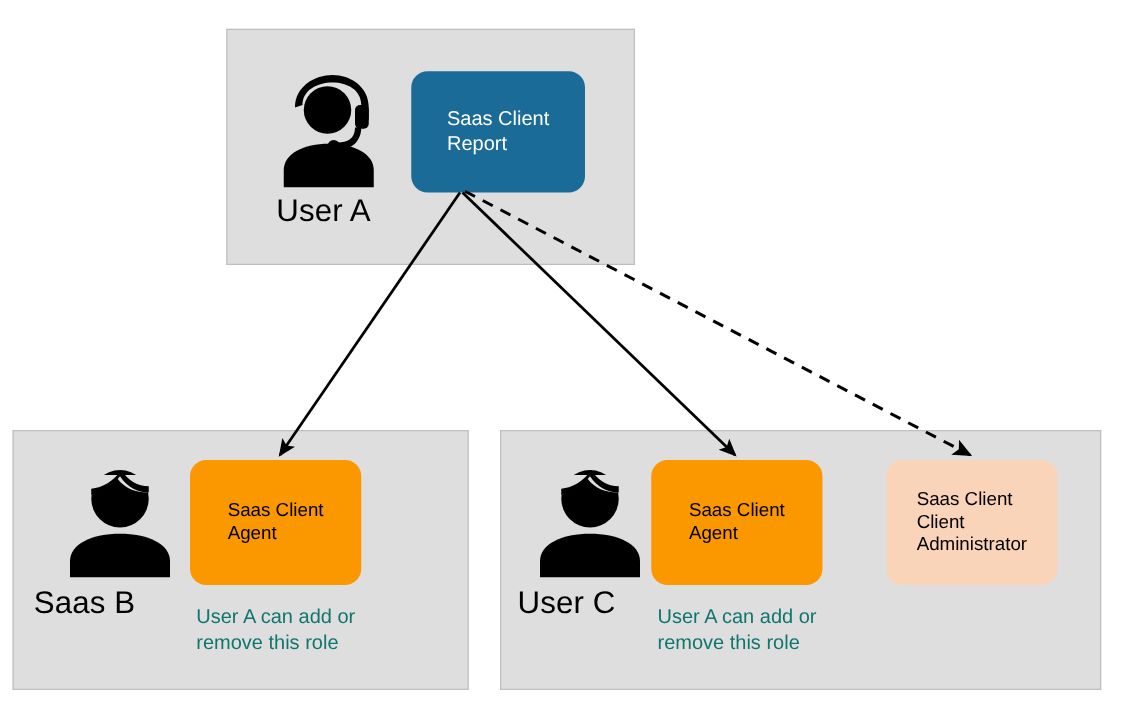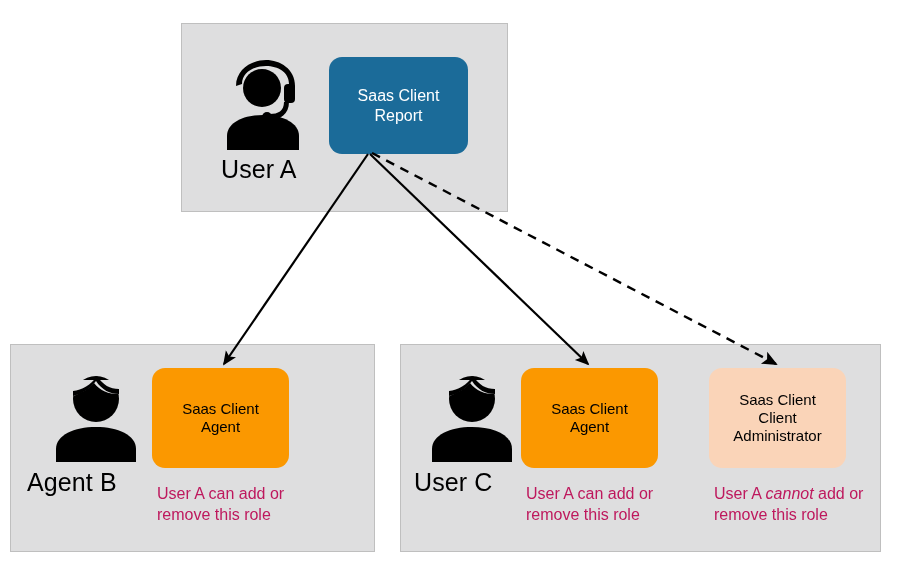--- a/index.html
+++ b/index.html
@@ -48,21 +48,20 @@
   #label-a { left: 221px; top: 155px; }
   #label-b { left: 27px;  top: 468px; }
   #label-c { left: 414px; top: 468px; }
 
   .role-box {
     position: absolute;
     border-radius: 13px;
     display: flex;
     align-items: center;
     justify-content: center;
-    text-align: center;
     line-height: 1.22;
     box-sizing: border-box;
     padding: 4px 8px;
   }
   .role-box .role-text { display: block; }
 
   #role-manager {
     left: 329px; top: 57px; width: 139px; height: 97px;
     background: #1b6b99;
     color: #ffffff;
@@ -83,21 +82,21 @@
   #role-report-admin {
     left: 709px; top: 368px; width: 137px; height: 100px;
     background: #fad4b8;
     color: #000000;
     font-size: 15px;
   }
 
   .caption {
     position: absolute;
     font-size: 16px;
-    color: #be185d;
+    color: #0f766e;
     line-height: 1.33;
     text-align: left;
   }
   #caption-b           { left: 157px; top: 483px; width: 160px; }
   #caption-c-agent     { left: 526px; top: 483px; width: 160px; }
   #caption-c-report    { left: 714px; top: 483px; width: 165px; }
   .caption em { font-style: italic; }
 
   #arrow-layer {
     position: absolute;
@@ -140,21 +139,21 @@
   <div class="panel" id="panel-user-b"></div>
 
   <div class="person" id="person-b">
     <svg viewBox="0 0 88 92" xmlns="http://www.w3.org/2000/svg">
       <circle cx="44" cy="29" r="23" fill="#000000"></circle>
       <path d="M21 26 C27 24, 36 20, 42 13 C48 21, 57 24, 66 24 L66 10 L21 10 Z" fill="#dededf"></path>
       <path d="M21 26 C30 24, 38 19, 44 11 C50 20, 58 24, 67 24 L67 19 C58 19, 51 15, 45 6 C39 15, 30 20, 21 21 Z" fill="#000000"></path>
       <path d="M4 92 L4 79 C4 65, 22 57, 44 57 C66 57, 84 65, 84 79 L84 92 Z" fill="#000000"></path>
     </svg>
   </div>
-  <div class="person-label" id="label-b">Agent B</div>
+  <div class="person-label" id="label-b">Saas B</div>
 
   <div class="role-box" id="role-agent-b">
     <span class="role-text">
       <span>Saas Client</span><br>
       <span>Agent</span>
     </span>
   </div>
   <div class="caption" id="caption-b">
     <span>User A can add or remove this role</span>
   </div>
@@ -181,21 +180,20 @@
     <span>User A can add or remove this role</span>
   </div>
 
   <div class="role-box" id="role-report-admin">
     <span class="role-text">
       <span>Saas Client</span><br>
       <span>Client</span><br>
       <span>Administrator</span>
     </span>
   </div>
-  <div class="caption" id="caption-c-report"><span>User A </span><em>cannot</em><span> add or remove this role</span></div>
 
   <svg id="arrow-layer" viewBox="0 0 904 563" xmlns="http://www.w3.org/2000/svg">
     <defs>
       <marker id="arrowhead" markerWidth="7" markerHeight="7" refX="5.6" refY="3" orient="auto" markerUnits="strokeWidth">
         <path d="M0,0.2 L6.4,3 L0,5.8 L1.4,3 Z" fill="#000000"></path>
       </marker>
     </defs>
 
     <line x1="368" y1="154" x2="224" y2="364" stroke="#000000" stroke-width="2.2" marker-end="url(#arrowhead)"></line>
 

